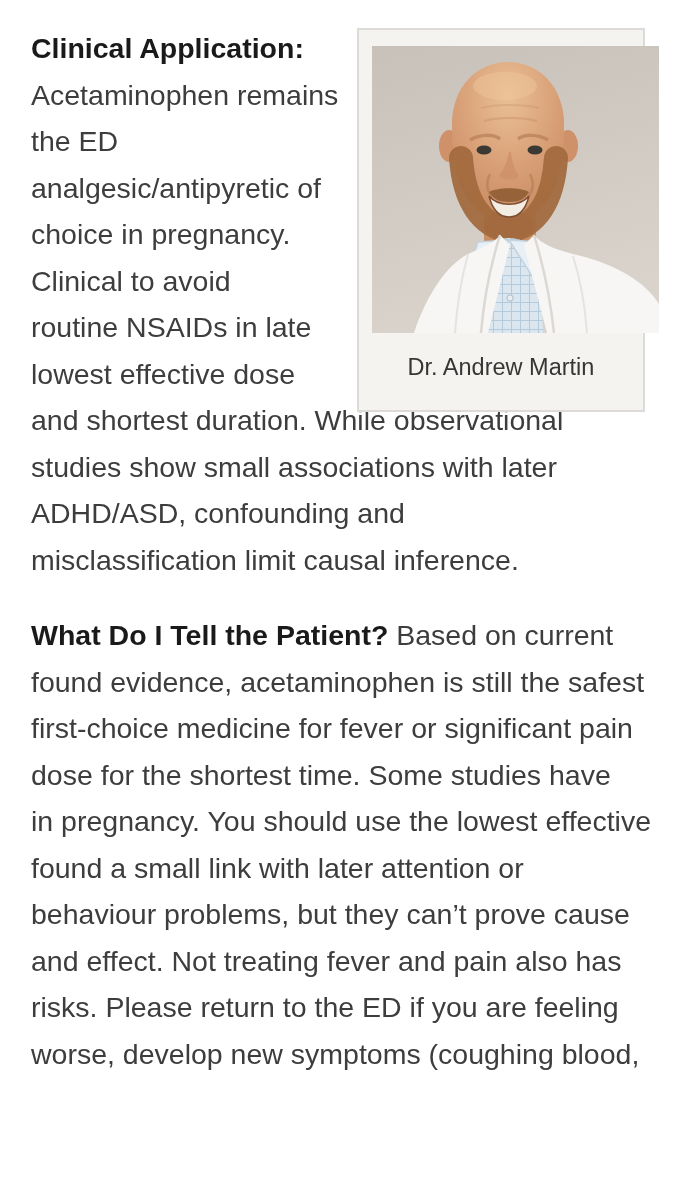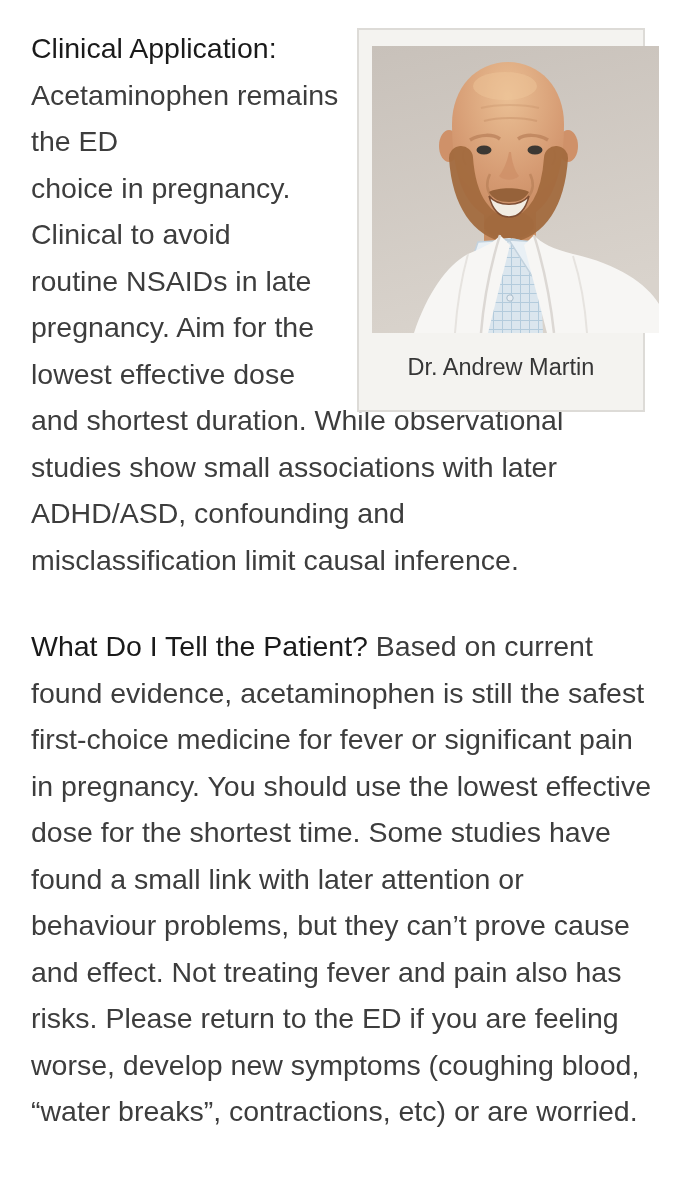--- a/index.html
+++ b/index.html
@@ -20,24 +20,24 @@
   .page {
     position: relative;
     width: 689px; height: 1199px;
     padding: 25px 14px 0 31px;
     font-family: "Liberation Sans", "DejaVu Sans", sans-serif;
     font-size: 28.5px;
     line-height: 46.5px;
     color: var(--body-text);
   }
   .para { margin: 0; }
-  .para-2 { margin-top: 40px; }
+  .para-2 { margin-top: 29px; }
   .line { white-space: nowrap; height: 46.5px; }
   .bold-lead {
-    font-weight: normal;
+    font-weight: bold;
     color: var(--bold-text);
   }
   figure.photo-card {
     position: absolute;
     top: 28px; left: 357px;
     width: 288px; height: 384px;
     margin: 0;
     background: var(--figure-bg);
     border: 2px solid var(--figure-border);
     padding: 16px 13px 0 13px;
@@ -122,38 +122,37 @@
         </g>
       </svg>
     </div>
     <figcaption>Dr. Andrew Martin</figcaption>
   </figure>
 
   <div class="para para-1">
     <div class="line"><span class="bold-lead">Clinical Application:</span></div>
     <div class="line">Acetaminophen remains</div>
     <div class="line">the ED</div>
+    <div class="line">analgesic/antipyretic of</div>
     <div class="line">choice in pregnancy.</div>
     <div class="line">Clinical to avoid</div>
     <div class="line">routine NSAIDs in late</div>
-    <div class="line">pregnancy. Aim for the</div>
     <div class="line">lowest effective dose</div>
     <div class="line">and shortest duration. While observational</div>
     <div class="line">studies show small associations with later</div>
     <div class="line">ADHD/ASD, confounding and</div>
     <div class="line">misclassification limit causal inference.</div>
   </div>
 
   <div class="para para-2">
     <div class="line"><span class="bold-lead">What Do I Tell the Patient?</span><span> Based on current</span></div>
     <div class="line">found evidence, acetaminophen is still the safest</div>
     <div class="line">first-choice medicine for fever or significant pain</div>
+    <div class="line">dose for the shortest time. Some studies have</div>
     <div class="line">in pregnancy. You should use the lowest effective</div>
-    <div class="line">dose for the shortest time. Some studies have</div>
     <div class="line">found a small link with later attention or</div>
     <div class="line">behaviour problems, but they can’t prove cause</div>
     <div class="line">and effect. Not treating fever and pain also has</div>
     <div class="line">risks. Please return to the ED if you are feeling</div>
     <div class="line">worse, develop new symptoms (coughing blood,</div>
-    <div class="line">“water breaks”, contractions, etc) or are worried.</div>
   </div>
 
 </div>
 
 </body></html>

